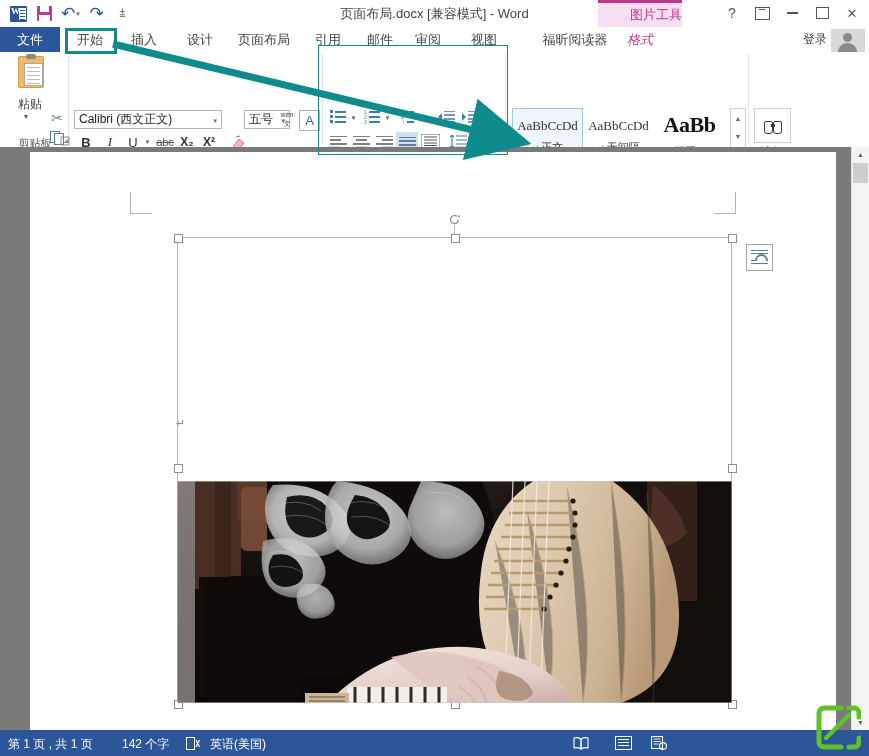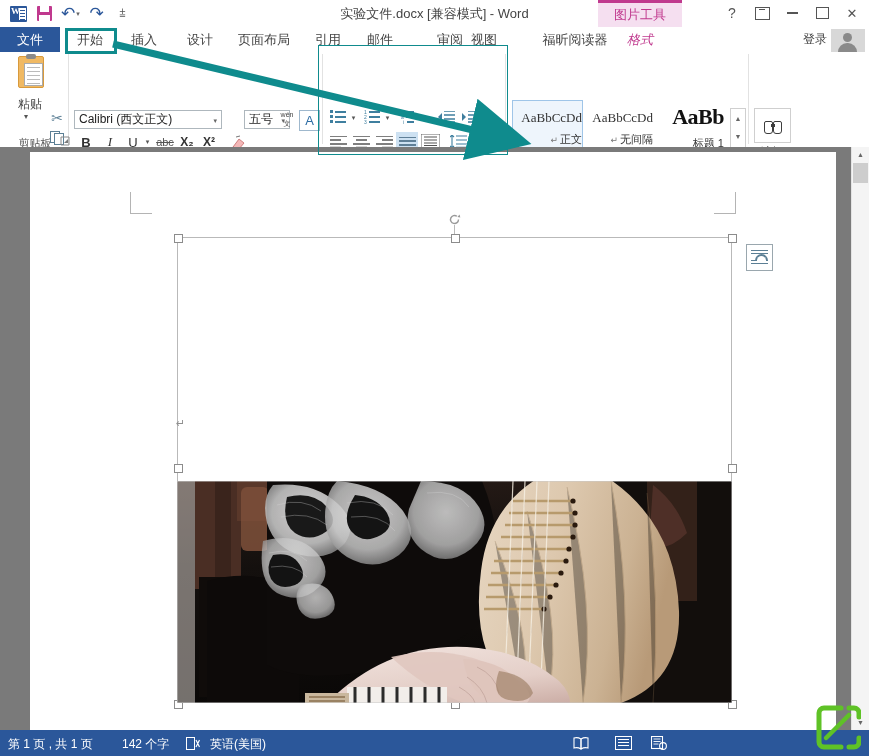--- a/index.html
+++ b/index.html
@@ -22,21 +22,21 @@
   .save-ico{width:15px;height:15px;background:#c0398e;position:relative;border-radius:1px;}
   .save-ico::before{content:"";position:absolute;left:3px;top:0;width:9px;height:6px;background:#fff;}
   .save-ico::after{content:"";position:absolute;left:2px;bottom:0;width:11px;height:6px;background:#fff;}
   .undo-ico,.redo-ico{font-size:17px;color:#2b579a;line-height:17px;}
   .caret-sm{font-size:7px;color:#666;margin-left:1px;}
   .qat-more{font-size:11px;color:#555;}
 
   .wintitle{position:absolute;left:0;top:5px;width:869px;text-align:center;font-size:13px;color:#444;}
   .pt-tab{position:absolute;left:598px;top:0px;width:84px;height:52px;background:#f5dff0;}
   .pt-tab .bar{position:absolute;left:0;top:0;width:84px;height:3px;background:#c0398e;}
-  .pt-title{position:absolute;left:0;top:6px;width:84px;text-align:center;font-size:13px;color:#c0398e;}
+  .pt-title{position:absolute;left:0;top:6px;width:84px;text-align:right;font-size:13px;color:#c0398e;}
   .winbtns{position:absolute;right:2px;top:2px;height:22px;display:flex;align-items:center;}
   .wb{width:30px;height:22px;display:flex;align-items:center;justify-content:center;color:#555;font-size:13px;}
   .wb.help{font-size:14px;}
   .wb .sq{width:11px;height:10px;border:1.4px solid #555;}
   .wb .ribsq{width:13px;height:11px;border:1.4px solid #555;position:relative;}
   .wb .ribsq::after{content:"";position:absolute;left:3px;top:1px;width:6px;height:1.4px;background:#555;}
   .wb .mn{width:11px;height:1.5px;background:#555;}
 
   
   .tabrow{position:absolute;left:0;top:27px;width:869px;height:25px;background:#fff;}
@@ -82,21 +82,21 @@
   .strike{text-decoration:line-through;font-size:11px;color:#555;}
 
   
   .pico{position:absolute;}
   .lst{position:relative;width:17px;height:13px;}
   .lst .ln{position:absolute;height:1.5px;background:#3f7f9f;}
   .lst .bl{position:absolute;width:2.5px;height:2.5px;background:#3f7f9f;left:0;}
   .lst .nm{position:absolute;font-size:5px;color:#3f7f9f;left:0;line-height:4px;}
 
   
-  .stylebox{position:absolute;top:48px;width:69px;height:56px;background:#fff;border:1px solid transparent;text-align:right;}
+  .stylebox{position:absolute;top:56px;width:69px;height:56px;background:#fff;border:1px solid transparent;text-align:center;}
   .stylebox.sel{border:1px solid #9fc5e8;background:#eef5fc;}
   .stylebox .samp{margin-top:9px;font-size:13px;color:#333;font-family:"Liberation Serif",serif;}
   .stylebox .samp.h1{font-size:22px;font-weight:bold;color:#111;margin-top:3px;letter-spacing:-.5px;}
   .stylebox .nm{margin-top:6px;font-size:11px;color:#333;}
   .stylebox .pm{font-size:9px;color:#777;margin-right:2px;}
   .stylescroll{position:absolute;left:730px;top:56px;width:14px;height:56px;border:1px solid #cfcfcf;background:#fff;}
   .stylescroll div{height:18px;display:flex;align-items:center;justify-content:center;font-size:7px;color:#666;}
 
   .editbtn{position:absolute;left:754px;top:56px;width:35px;height:33px;border:1px solid #cfcfcf;display:flex;align-items:center;justify-content:center;}
   .binoc{position:relative;width:18px;height:13px;}
@@ -174,21 +174,21 @@
           <span class="caret-sm">▾</span>
         </div>
       <div class="qat-btn">
           <span class="redo-ico">↷</span>
         </div>
       <div class="qat-btn">
           <span class="qat-more">⩲</span>
         </div>
     </div>
 
-    <div class="wintitle">实验文件.docx [兼容模式] - Word</div>
+    <div class="wintitle">页面布局.docx [兼容模式] - Word</div>
 
     <div class="pt-tab">
       <div class="bar"></div>
       <div class="pt-title">图片工具</div>
     </div>
 
     <div class="winbtns">
       <div class="wb help">?</div>
       <div class="wb">
           <div class="ribsq"></div>
@@ -204,21 +204,21 @@
   </div>
 
   <div class="tabrow">
     <div class="tab-file">文件</div>
     <div class="tab" style="left:64px;width:52px;">开始</div>
     <div class="tab" style="left:120px;width:48px;">插入</div>
     <div class="tab" style="left:176px;width:48px;">设计</div>
     <div class="tab" style="left:228px;width:72px;">页面布局</div>
     <div class="tab" style="left:304px;width:48px;">引用</div>
     <div class="tab" style="left:356px;width:48px;">邮件</div>
-    <div class="tab" style="left:426px;width:48px;">审阅</div>
+    <div class="tab" style="left:404px;width:48px;">审阅</div>
     <div class="tab" style="left:460px;width:48px;">视图</div>
     <div class="tab" style="left:532px;width:86px;">福昕阅读器</div>
     <div class="tab pt" style="left:600px;width:80px;font-style:italic;">格式</div>
     <div class="signin">登录</div>
     <div class="avatar">
         <div class="head"></div>
         <div class="body"></div>
       </div>
   </div>
 

